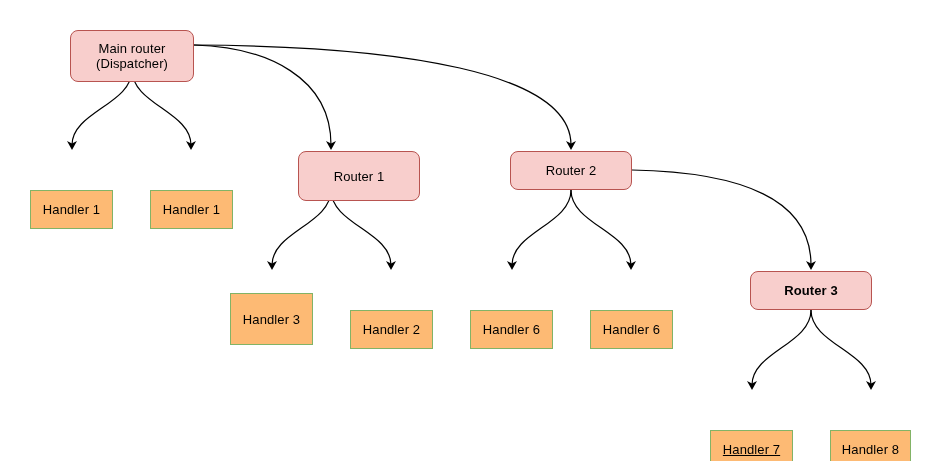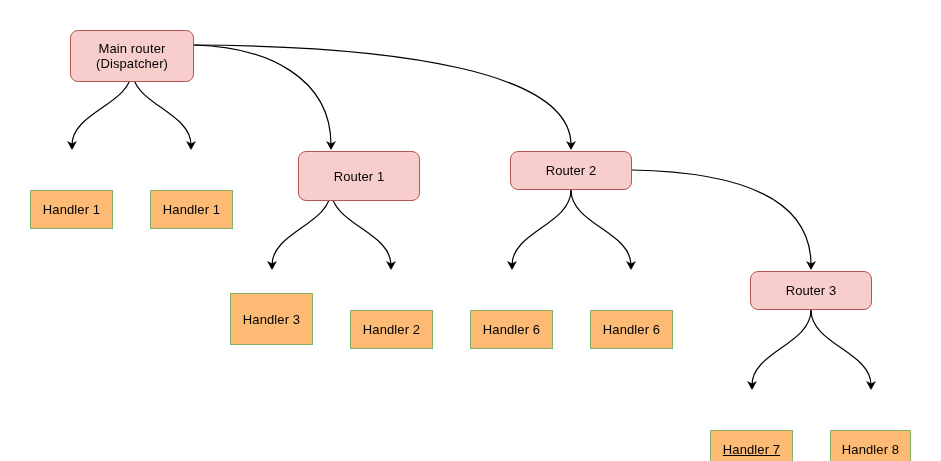--- a/index.html
+++ b/index.html
@@ -86,18 +86,18 @@
       <div class="node node-router" style="left: 70px; top: 30px; width: 124px; height: 52px;"><span class="node-label">Main router
 (Dispatcher)</span></div>
       <div class="node node-handler" style="left: 30px; top: 151px; width: 83px; height: 39px;"><span class="node-label">Handler 1</span></div>
       <div class="node node-handler" style="left: 150px; top: 151px; width: 83px; height: 39px;"><span class="node-label">Handler 1</span></div>
       <div class="node node-router" style="left: 270px; top: 151px; width: 122px; height: 50px; margin-left: 28px;"><span class="node-label">Router 1</span></div>
       <div class="node node-router" style="left: 510px; top: 151px; width: 122px; height: 39px; justify-content: center;"><span class="node-label">Router 2</span></div>
       <div class="node node-handler" style="left: 230px; top: 254px; width: 83px; height: 52px;"><span class="node-label">Handler 3</span></div>
       <div class="node node-handler" style="left: 350px; top: 271px; width: 83px; height: 39px;"><span class="node-label">Handler 2</span></div>
       <div class="node node-handler" style="left: 470px; top: 271px; width: 83px; height: 39px;"><span class="node-label">Handler 6</span></div>
       <div class="node node-handler" style="left: 590px; top: 271px; width: 83px; height: 39px; justify-content: center;"><span class="node-label">Handler 6</span></div>
-      <div class="node node-router" style="left: 750px; top: 271px; width: 122px; height: 39px;"><span class="node-label">Router 3</span></div>
+      <div class="node node-router" style="left: 750px; top: 271px; width: 122px; height: 39px; font-weight: bold;"><span class="node-label">Router 3</span></div>
       <div class="node node-handler" style="left: 710px; top: 391px; width: 83px; height: 39px; text-decoration: underline;"><span class="node-label">Handler 7</span></div>
       <div class="node node-handler" style="left: 830px; top: 391px; width: 81px; height: 39px;"><span class="node-label">Handler 8</span></div>
     </div>
 
 </div>
 
 </body></html>

